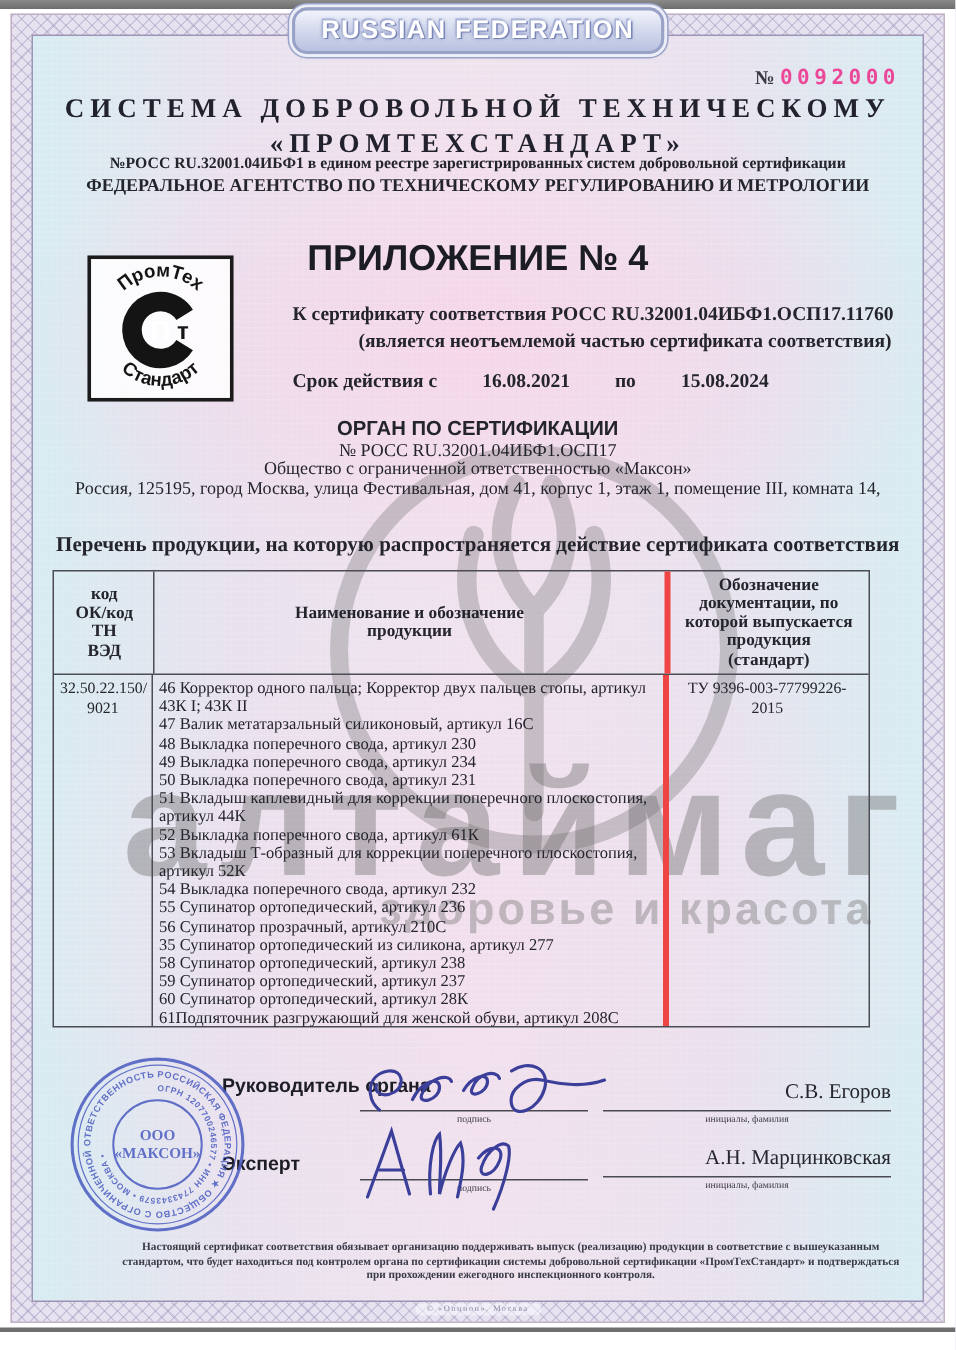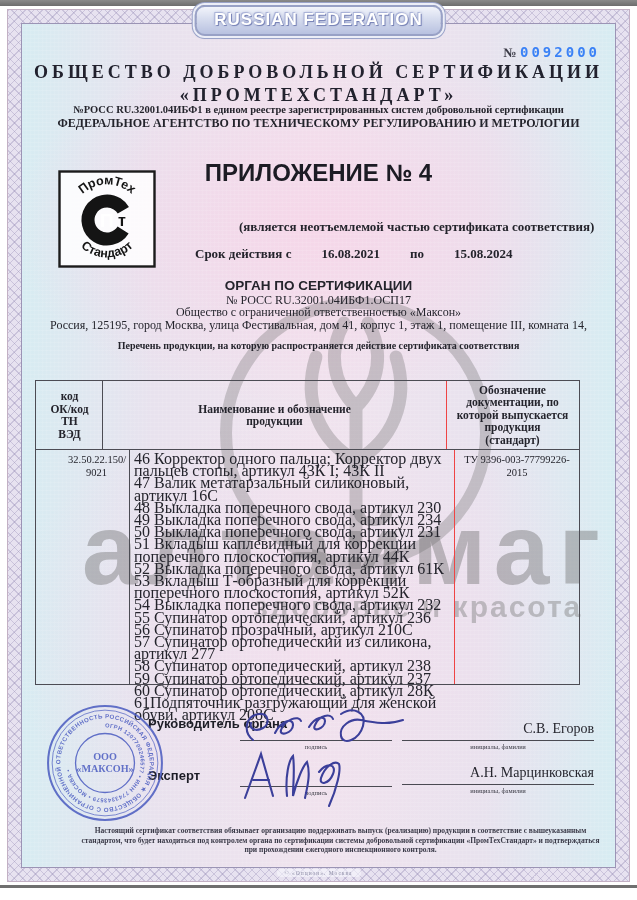--- a/index.html
+++ b/index.html
@@ -39,53 +39,53 @@
 
   
   .banner{top:5px;left:50%;transform:translateX(-50%);padding:3px 18px 4px;border-radius:10px;
     background:linear-gradient(180deg,#f2f4fb 0%,#d6dcee 45%,#b8c1e0 100%);
     border:2px solid #98a1c6;box-shadow:0 0 0 2px #eceef7,0 0 0 3px #9aa3c9,0 1px 3px rgba(60,60,90,.35);
     font-family:"Liberation Sans",sans-serif;font-weight:800;font-size:17px;letter-spacing:1px;color:#ffffff;
     text-shadow:1px 1px 0 #7b86b8,-1px -1px 0 #aab3d8,0 0 3px #7b86b8;white-space:nowrap;}
 
   .docnum{top:44px;right:37px;font-size:14px;white-space:nowrap;}
   .docnum .nsign{color:#3a3a46;font-weight:bold;font-size:13px;}
-  .docnum .nval{font-family:"DejaVu Sans Mono",monospace;font-weight:bold;color:#3b82f6;letter-spacing:3px;}
+  .docnum .nval{font-family:"DejaVu Sans Mono",monospace;font-weight:bold;color:#ec4899;letter-spacing:3px;}
 
   .ctr{left:0;width:637px;text-align:center;}
   .title1{top:62px;font-size:18px;font-weight:bold;letter-spacing:4px;color:#22222e;}
   .title2{top:85px;font-size:18px;font-weight:bold;letter-spacing:4px;color:#22222e;}
   .registry{top:104px;font-size:10.5px;font-weight:bold;}
   .agency{top:116px;font-size:12px;font-weight:bold;}
 
   .annex-title{top:159px;font-family:"Liberation Sans",sans-serif;font-size:24px;font-weight:bold;color:#1c1c24;}
   .cert-line{left:195px;top:201px;font-size:13px;font-weight:bold;}
   .cert-note{left:195px;top:219px;font-size:13px;font-weight:bold;margin-left:44px;}
   .validity{left:195px;top:246px;font-size:13px;font-weight:bold;display:flex;gap:30px;}
 
   .organ-title{top:278px;font-family:"Liberation Sans",sans-serif;font-size:13.5px;font-weight:bold;}
   .organ-num{top:293px;font-size:12px;}
   .organ-company{top:305px;font-size:12px;}
   .organ-address{top:318px;font-size:12px;}
   .organ-req{top:331px;font-size:12px;}
-  .list-heading{top:340px;font-size:10px;font-weight:bold;}
+  .list-heading{top:356px;font-size:14px;font-weight:bold;}
 
   
   .ptable{left:35px;top:380px;width:543px;border:1px solid #4c4c54;}
   .trow{display:flex;}
   .tc{box-sizing:border-box;padding:3px 4px;}
   .c1{width:66px;border-right:1px solid #4c4c54;text-align:center;}
-  .c2{width:344px;border-right:1px solid #ef4444;}
+  .c2{width:344px;border-right:4px solid #ef4444;}
   .c3{width:131px;text-align:center;}
   .thead{border-bottom:1px solid #4c4c54;height:68px;justify-content:center;}
   .thead .tc{display:flex;align-items:center;justify-content:center;text-align:center;
              font-size:11.5px;font-weight:bold;line-height:12.5px;}
-  .tbody{height:234px;margin-left:28px;}
+  .tbody{height:234px;}
   .tbody .c1,.tbody .c3{font-size:10.5px;line-height:12.5px;padding-top:4px;}
-  .plist{font-size:16px;line-height:12.2px;}
+  .plist{font-size:11px;line-height:12.2px;}
   .product-line{margin:0;}
 
   
   .sig-label{font-family:"Liberation Sans",sans-serif;font-weight:bold;font-size:13px;color:#1d1d26;}
   .lbl-head{left:148px;top:716px;}
   .lbl-expert{left:148px;top:768px;}
   .sig-line{height:1px;background:#4a4a52;}
   .line-s1{left:240px;top:740px;width:152px;}
   .line-n1{left:402px;top:740px;width:192px;}
   .line-s2{left:240px;top:786px;width:152px;}
@@ -133,21 +133,21 @@
 
 <div class="abs content" style="left:0;top:0;width:637px;height:900px;text-decoration:underline;">
 
   <div class="abs banner">RUSSIAN FEDERATION</div>
 
   <div class="abs docnum">
     <span class="nsign">№</span>
     <span class="nval">0092000</span>
   </div>
 
-  <div class="abs ctr title1">ОБЩЕСТВО ДОБРОВОЛЬНОЙ СЕРТИФИКАЦИИ</div>
+  <div class="abs ctr title1">СИСТЕМА ДОБРОВОЛЬНОЙ ТЕХНИЧЕСКОМУ</div>
   <div class="abs ctr title2">«ПРОМТЕХСТАНДАРТ»</div>
   <div class="abs ctr registry">№РОСС RU.32001.04ИБФ1 в едином реестре зарегистрированных систем добровольной сертификации</div>
   <div class="abs ctr agency">ФЕДЕРАЛЬНОЕ АГЕНТСТВО ПО ТЕХНИЧЕСКОМУ РЕГУЛИРОВАНИЮ И МЕТРОЛОГИИ</div>
 
   <svg class="abs" style="left:58px;top:170px;" width="98" height="98" viewBox="0 0 98 98">
     <rect x="1.5" y="1.5" width="95" height="95" fill="rgba(255,255,255,.85)" stroke="#1b1b1b" stroke-width="2.4"></rect>
     <defs>
       <path id="logoTop" d="M14 42 A36 36 0 0 1 84 42"></path>
       <path id="logoBottom" d="M12 58 A38 38 0 0 0 86 58"></path>
     </defs>
@@ -156,20 +156,21 @@
     </text>
     <text font-family="Liberation Sans, sans-serif" font-size="12.5" font-weight="bold" fill="#141414">
       <textPath href="#logoBottom" startOffset="50%" text-anchor="middle">Стандарт</textPath>
     </text>
     <circle cx="49" cy="50" r="19" fill="none" stroke="#141414" stroke-width="13" stroke-dasharray="98 22" transform="rotate(32 49 50)"></circle>
     <text x="42" y="57" font-family="Liberation Sans, sans-serif" font-size="19" font-weight="bold" fill="#ffffff">П</text>
     <text x="60" y="56" font-family="Liberation Sans, sans-serif" font-size="16" font-weight="bold" fill="#141414">т</text>
   </svg>
 
   <div class="abs ctr annex-title">ПРИЛОЖЕНИЕ № 4</div>
+  <div class="abs cert-line">К сертификату соответствия РОСС RU.32001.04ИБФ1.ОСП17.11760</div>
   <div class="abs cert-note">(является неотъемлемой частью сертификата соответствия)</div>
 
   <div class="abs validity">
     <span>Срок действия с</span>
     <span>16.08.2021</span>
     <span>по</span>
     <span>15.08.2024</span>
   </div>
 
   <div class="abs ctr organ-title">ОРГАН ПО СЕРТИФИКАЦИИ</div>
@@ -200,21 +201,21 @@
           <div class="product-line">47 Валик метатарзальный силиконовый, артикул 16С</div>
           <div class="product-line">48 Выкладка поперечного свода, артикул 230</div>
           <div class="product-line">49 Выкладка поперечного свода, артикул 234</div>
           <div class="product-line">50 Выкладка поперечного свода, артикул 231</div>
           <div class="product-line">51 Вкладыш каплевидный для коррекции поперечного плоскостопия, артикул 44К</div>
           <div class="product-line">52 Выкладка поперечного свода, артикул 61К</div>
           <div class="product-line">53 Вкладыш Т-образный для коррекции поперечного плоскостопия, артикул 52К</div>
           <div class="product-line">54 Выкладка поперечного свода, артикул 232</div>
           <div class="product-line">55 Супинатор ортопедический, артикул 236</div>
           <div class="product-line">56 Супинатор прозрачный, артикул 210С</div>
-          <div class="product-line">57 Супинатор ортопедический из силикона, артикул 277</div>
+          <div class="product-line">35 Супинатор ортопедический из силикона, артикул 277</div>
           <div class="product-line">58 Супинатор ортопедический, артикул 238</div>
           <div class="product-line">59 Супинатор ортопедический, артикул 237</div>
           <div class="product-line">60 Супинатор ортопедический, артикул 28К</div>
           <div class="product-line">61Подпяточник разгружающий для женской обуви, артикул 208С</div>
         </div>
       <div class="tc c3 pre">ТУ 9396-003-77799226-
 2015</div>
     </div>
   </div>
 

